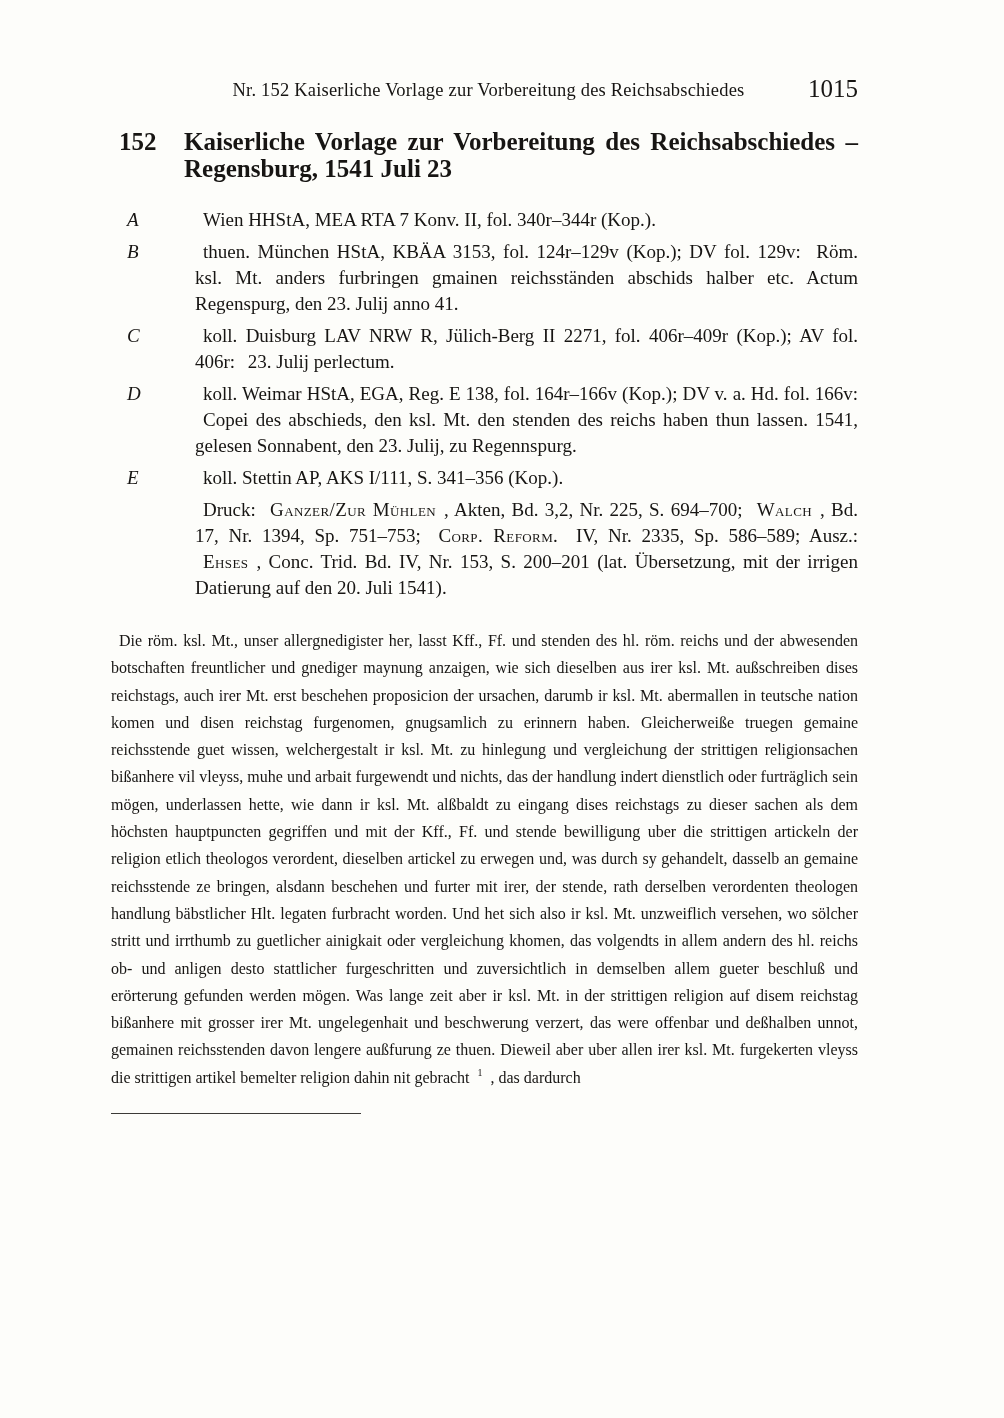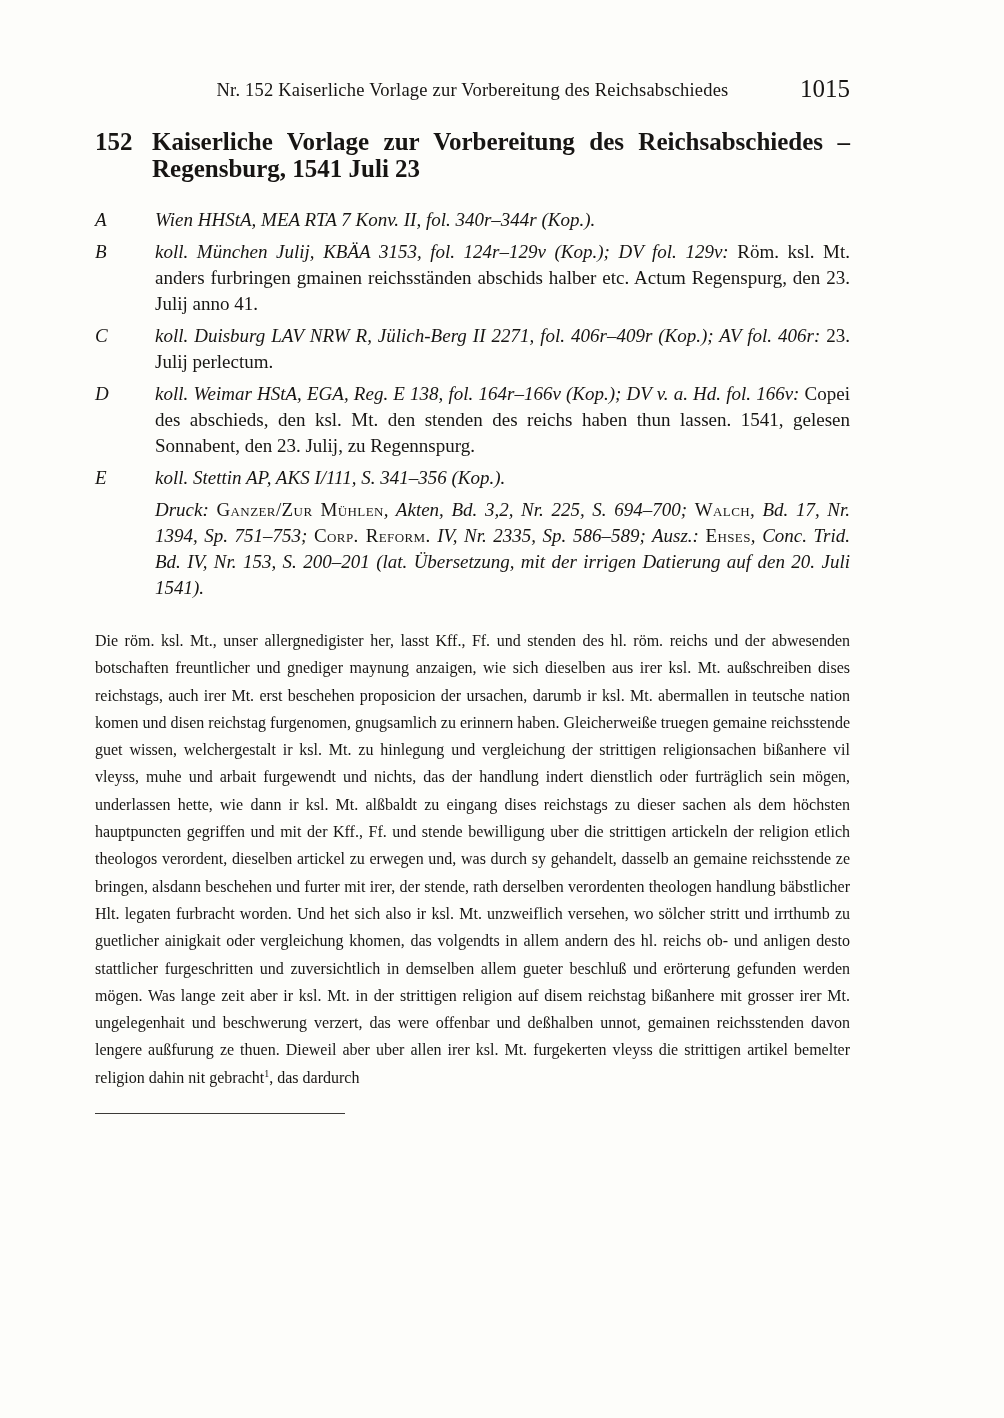--- a/index.html
+++ b/index.html
@@ -1,15 +1,15 @@
 <!DOCTYPE html>
 <html lang="de"><head>
 <meta charset="utf-8">
 <style>
-  * { box-sizing: border-box; }
+  * { box-sizing: border-box; margin-left: 8px; }
   html, body { margin: 0; padding: 0; background: #f0efec; }
   .page {
     width: 1004px;
     height: 1418px;
     margin: 0 auto;
     background: #fdfdfa;
     color: #171513;
     font-family: "Liberation Serif", serif;
     position: relative;
     overflow: hidden;
@@ -38,21 +38,21 @@
     line-height: 27px;
     margin-bottom: 25px;
   }
   .doc-number { width: 57px; flex: none; }
   .doc-title { flex: 1; text-align: justify; }
   
   .sources { font-size: 19px; line-height: 26px; }
   .source-row { display: flex; margin-bottom: 6px; }
   .source-label { width: 60px; flex: none; font-style: italic; }
   .source-text { flex: 1; text-align: justify; }
-  .seg-italic { font-style: italic; }
+  .seg-italic { }
   .seg-roman { font-style: normal; }
   .seg-smallcaps { font-style: normal; font-variant: small-caps; letter-spacing: 0.4px; }
   
   .body-text {
     margin-top: 26px;
     font-size: 16px;
     line-height: 27.3px;
     text-align: justify;
   }
   sup { font-size: 0.62em; line-height: 0; vertical-align: super; }
@@ -78,21 +78,21 @@
       <span class="doc-title">Kaiserliche Vorlage zur Vorbereitung des Reichsabschiedes – Regensburg, 1541 Juli 23</span>
     </section>
 
     <section class="sources" id="sources">
         <div class="source-row">
           <span class="source-label">A</span>
           <span class="source-text"><span class="seg-italic">Wien HHStA, MEA RTA 7 Konv. II, fol. 340r–344r (Kop.).</span></span>
         </div>
         <div class="source-row">
           <span class="source-label">B</span>
-          <span class="source-text"><span class="seg-italic">koll. München Julij, KBÄA 3153, fol. 124r–129v (Kop.); DV fol. 129v: </span><span class="seg-roman">Röm. ksl. Mt. anders furbringen gmainen reichsständen abschids halber etc. Actum Regenspurg, den 23. Julij anno 41.</span></span>
+          <span class="source-text"><span class="seg-italic">thuen. München HStA, KBÄA 3153, fol. 124r–129v (Kop.); DV fol. 129v: </span><span class="seg-roman">Röm. ksl. Mt. anders furbringen gmainen reichsständen abschids halber etc. Actum Regenspurg, den 23. Julij anno 41.</span></span>
         </div>
         <div class="source-row">
           <span class="source-label">C</span>
           <span class="source-text"><span class="seg-italic">koll. Duisburg LAV NRW R, Jülich-Berg II 2271, fol. 406r–409r (Kop.); AV fol. 406r: </span><span class="seg-roman">23. Julij perlectum.</span></span>
         </div>
         <div class="source-row">
           <span class="source-label">D</span>
           <span class="source-text"><span class="seg-italic">koll. Weimar HStA, EGA, Reg. E 138, fol. 164r–166v (Kop.); DV v. a. Hd. fol. 166v: </span><span class="seg-roman">Copei des abschieds, den ksl. Mt. den stenden des reichs haben thun lassen. 1541, gelesen Sonnabent, den 23. Julij, zu Regennspurg.</span></span>
         </div>
         <div class="source-row">

